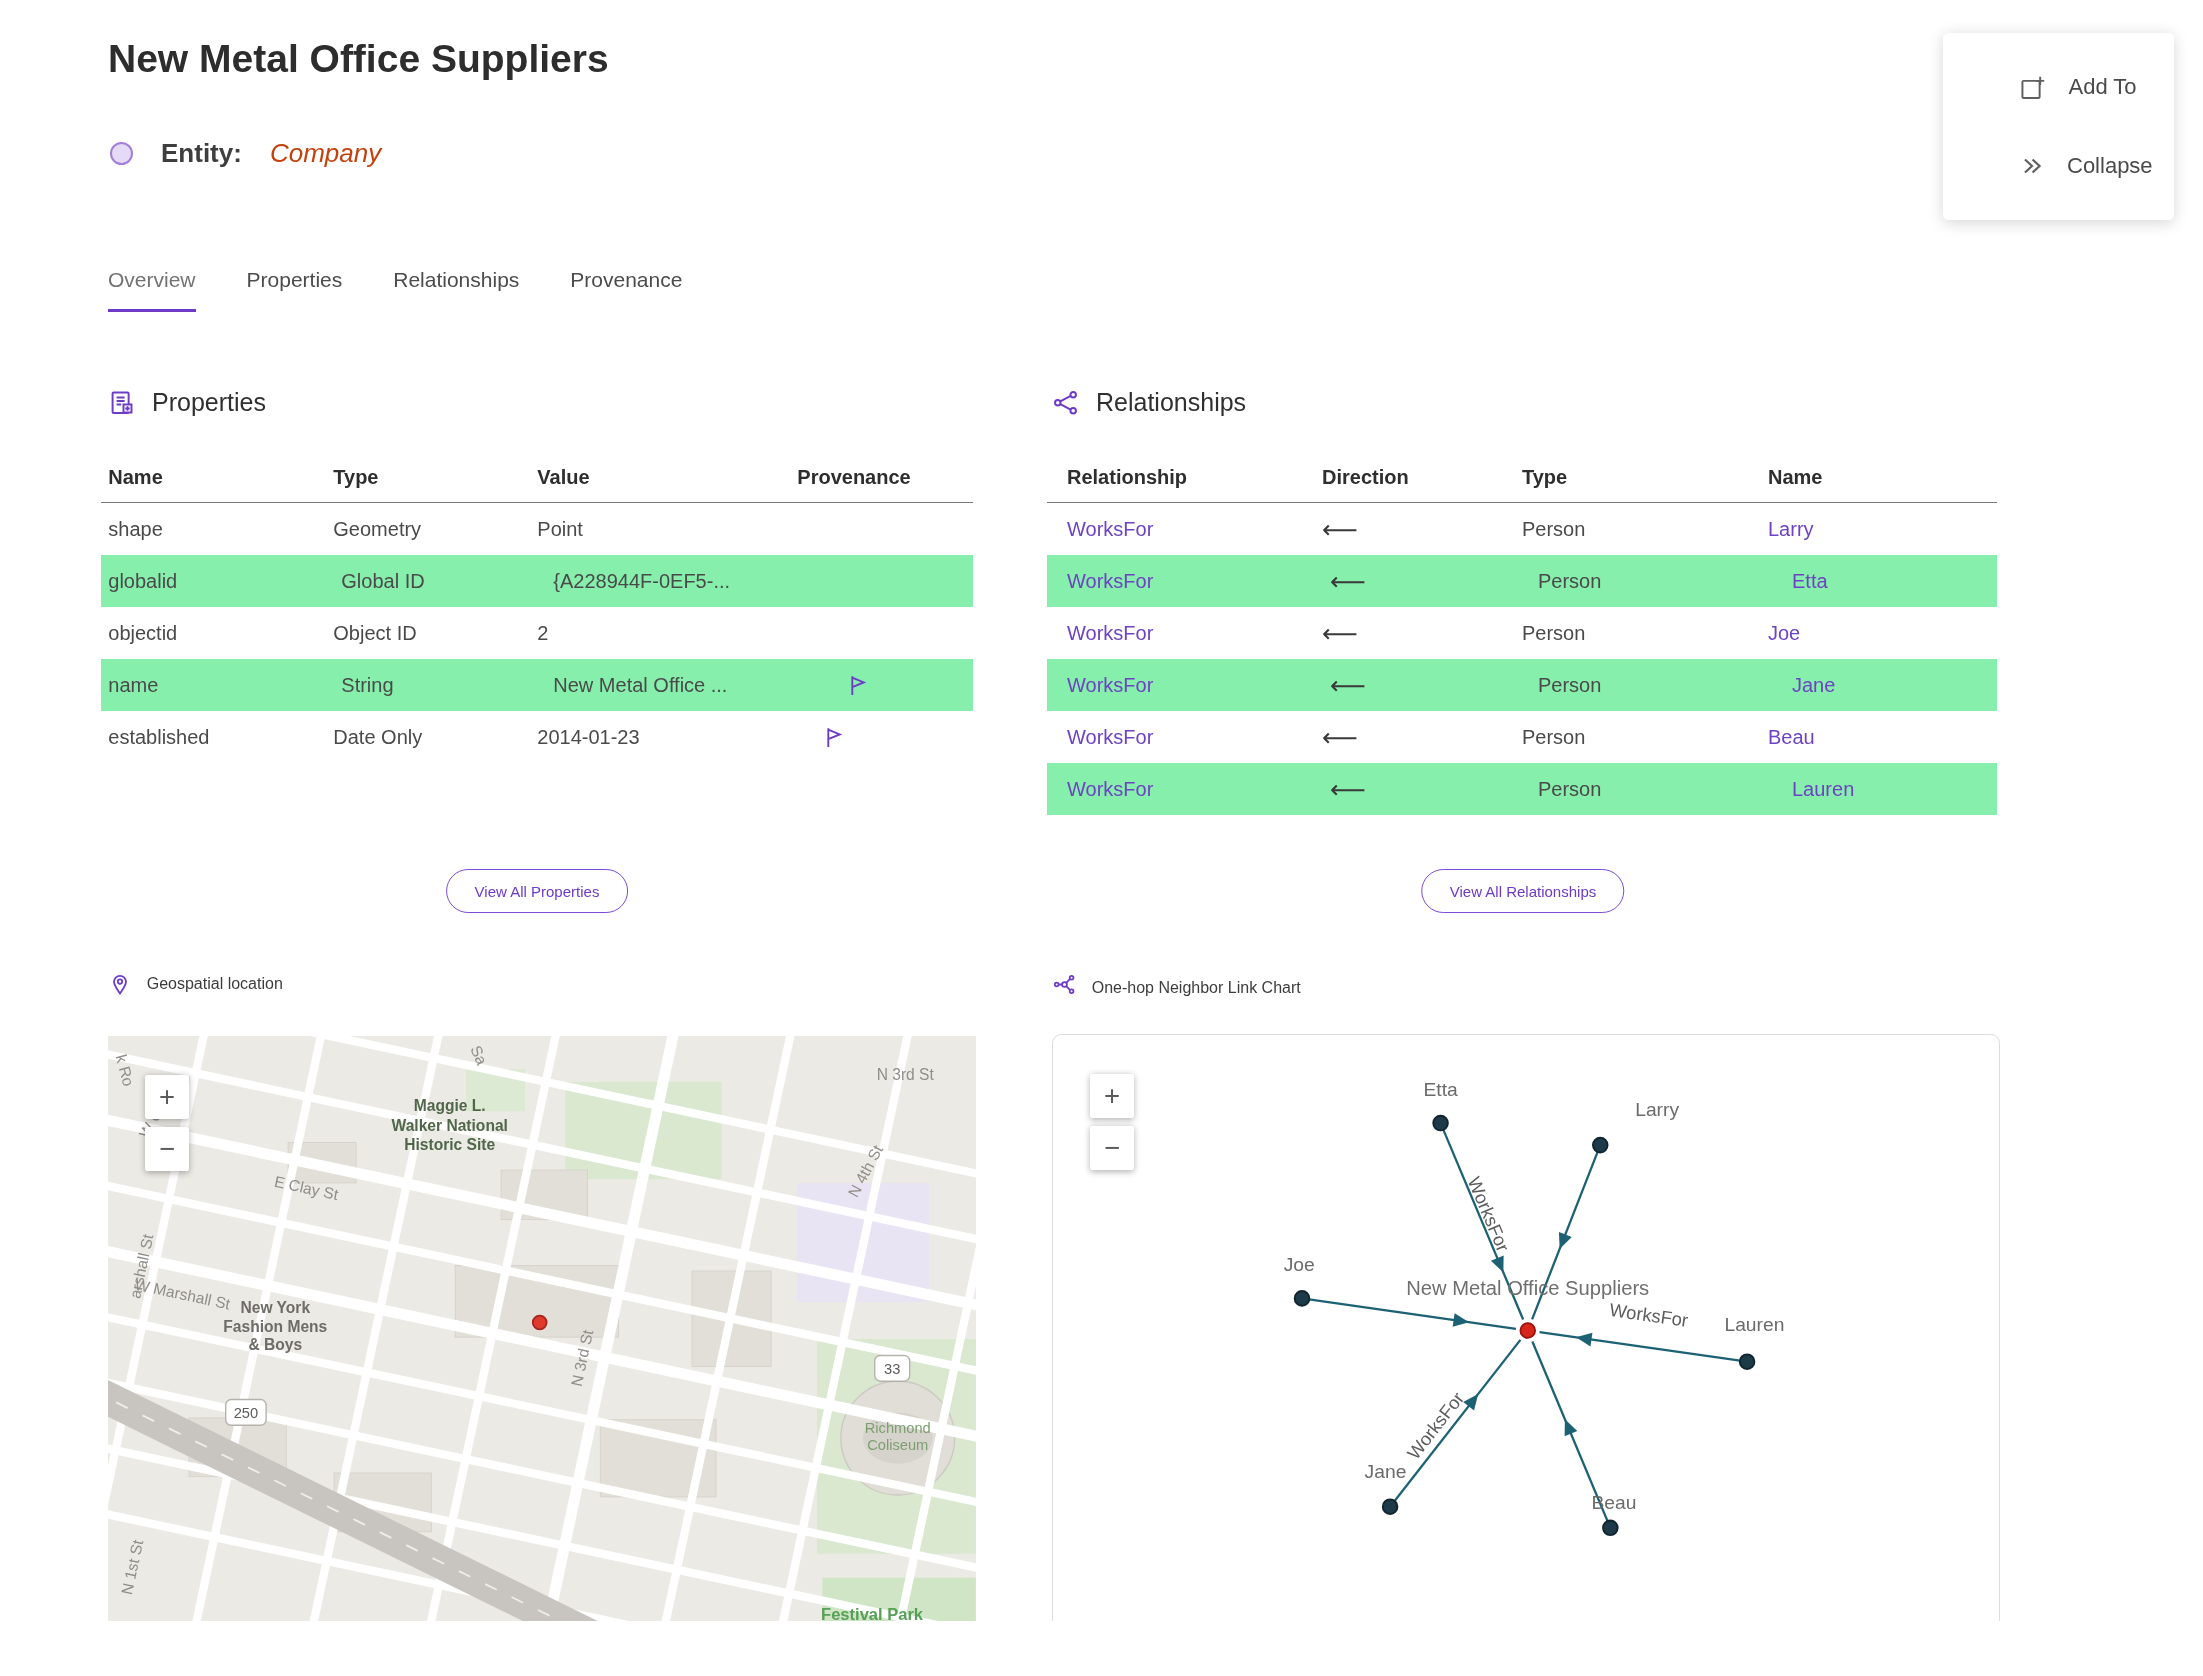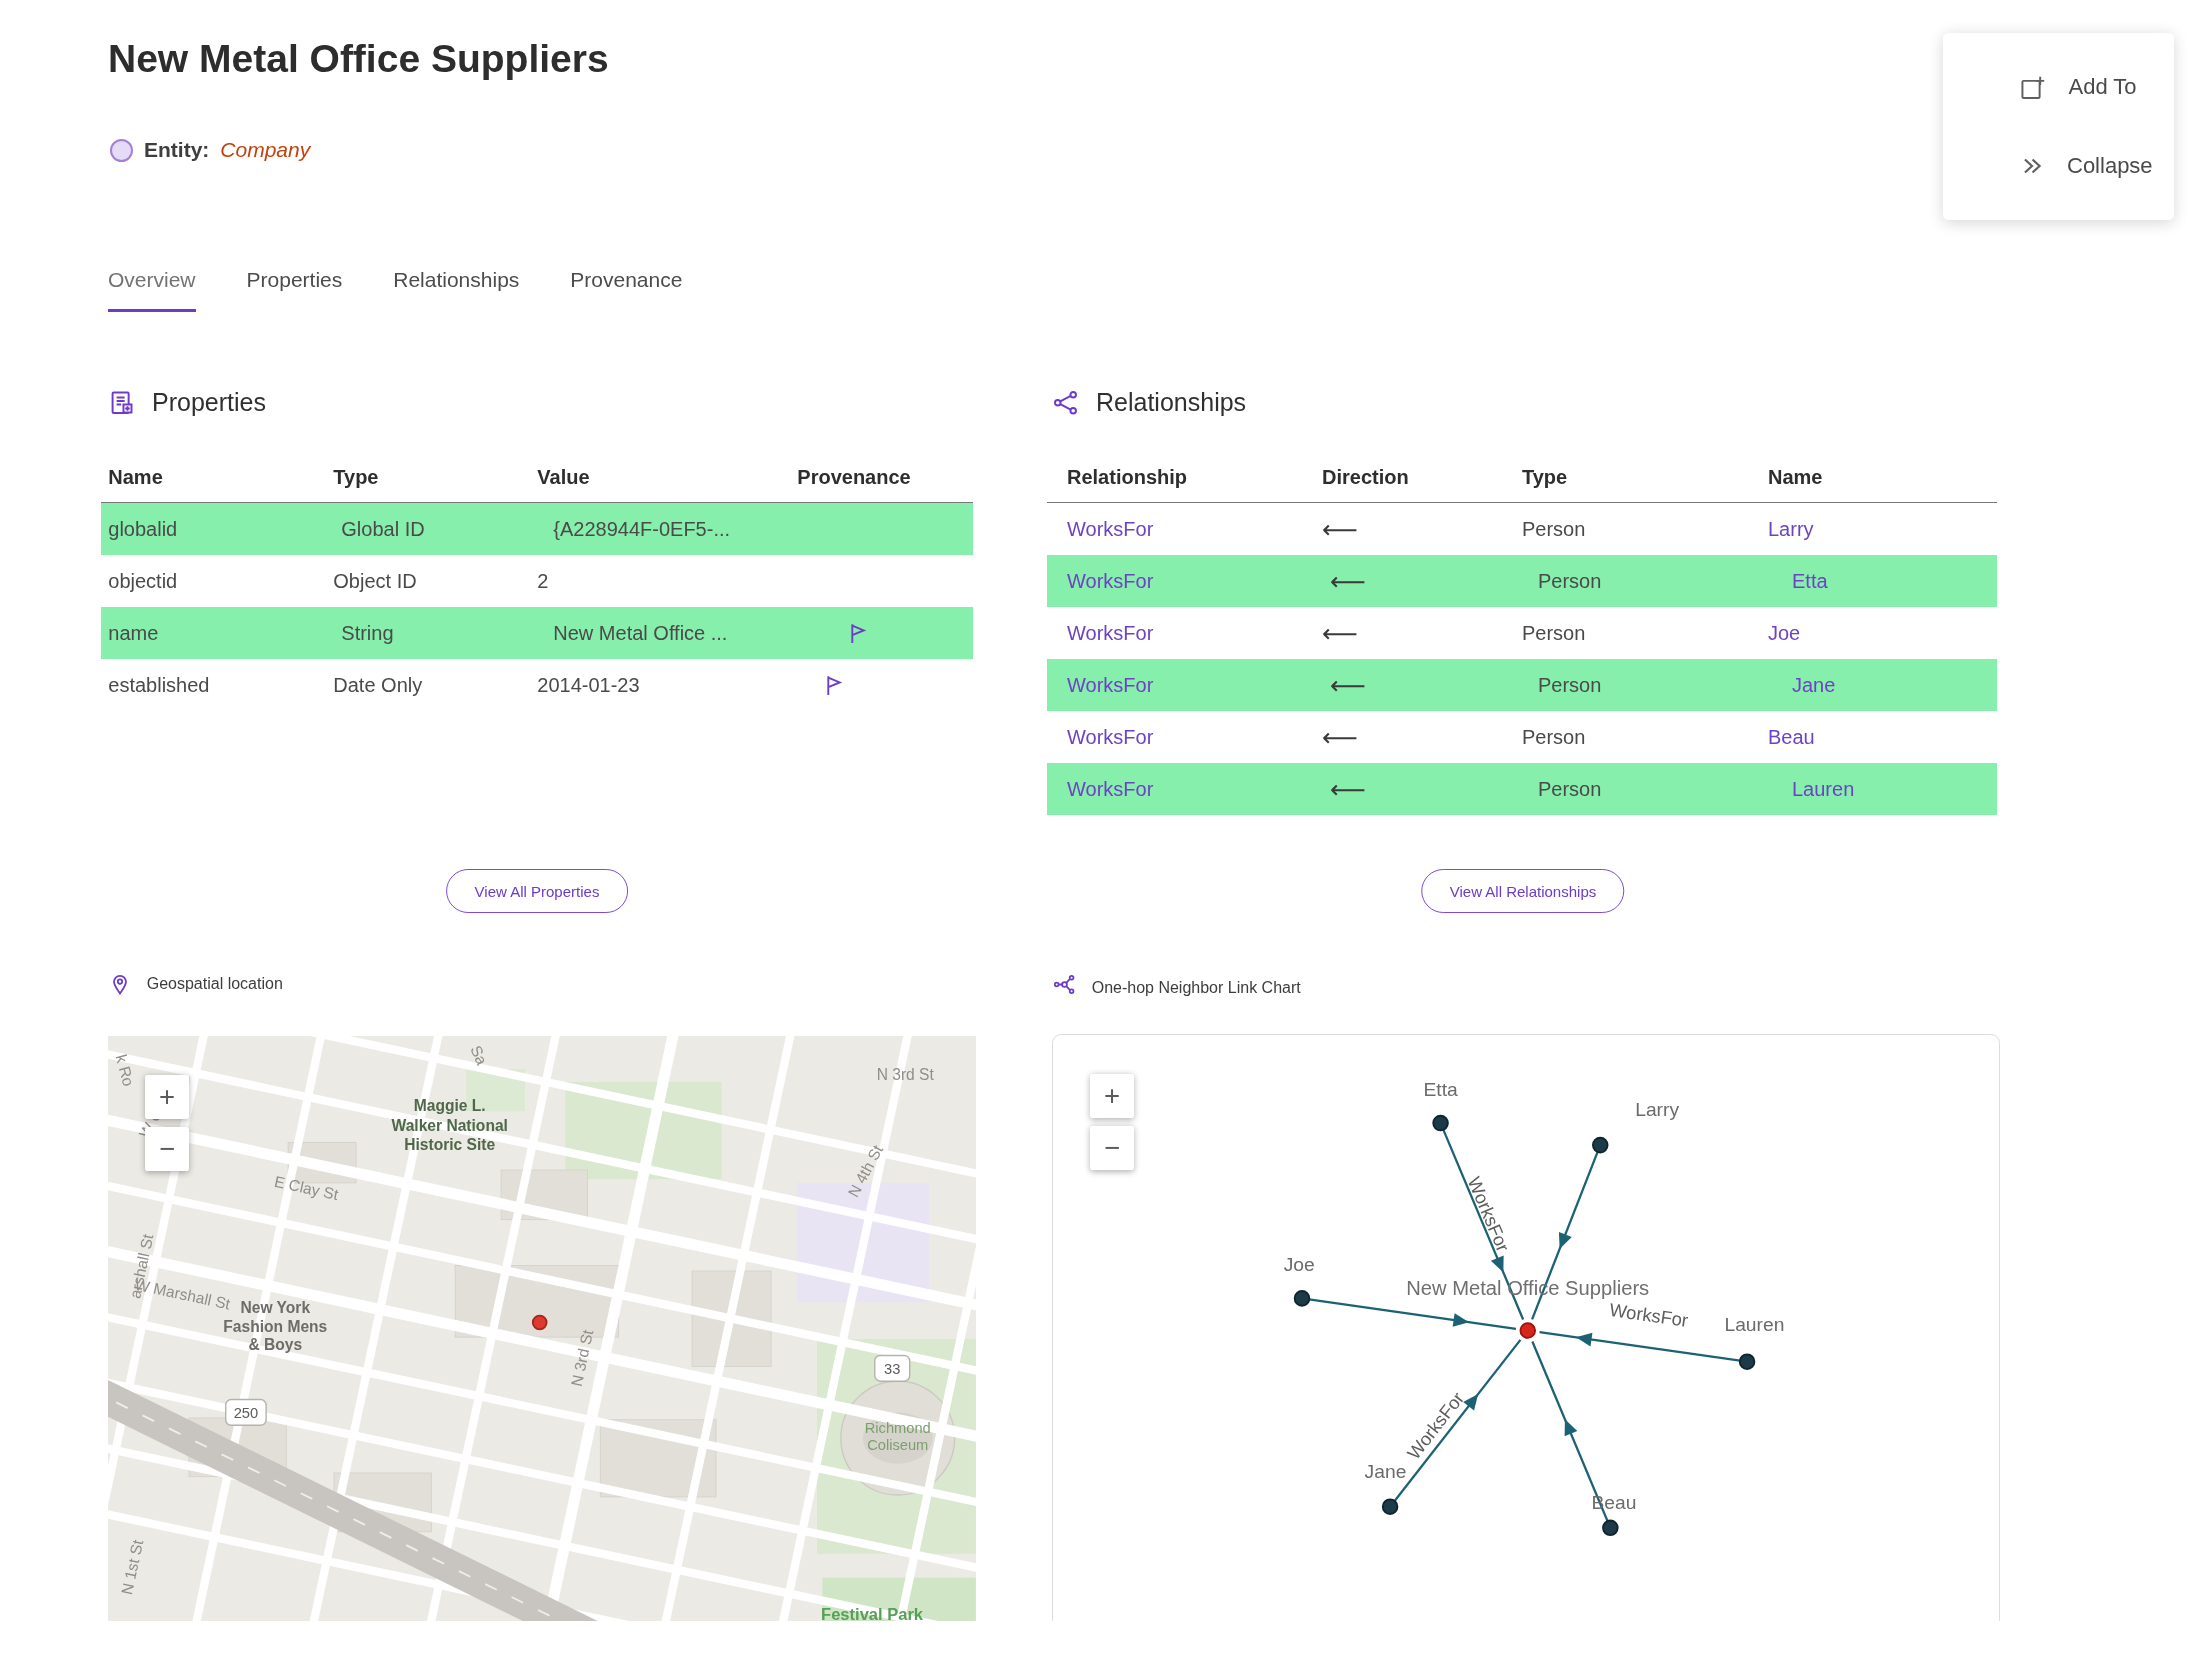--- a/index.html
+++ b/index.html
@@ -1,21 +1,21 @@
 <!DOCTYPE html>
 <html style="font-size:14.7px"><head>
 <meta charset="utf-8">
 <style>
   html,body { margin:0; padding:0; background:#fff; }
   body { font-family:"Liberation Sans", sans-serif; color:#4a4a4a; }
   .page { position:relative; width:2204px; height:1621px; background:#fff; overflow:hidden; }
 
   .page-title { position:absolute; left:108px; top:37px; margin:0; font-size:39px; font-weight:700; color:#2d2d2d; }
 
-  .entity-row { position:absolute; left:110px; top:138px; display:flex; align-items:center; gap:11px; font-size:21px; }
+  .entity-row { position:absolute; left:110px; top:138px; display:flex; align-items:center; gap:28px; font-size:26px; }
   .entity-dot { width:19px; height:19px; border-radius:50%; border:2.8px solid #a27fd9; background:#e6dbf6; }
   .entity-label { font-weight:700; color:#3e3e3e; }
   .entity-type { color:#c2410c;font-style:italic; }
 
   .action-card { position:absolute; left:1943px; top:33px; width:231px; background:#fff; border-radius:5.5px;
                  box-shadow:0 2.8px 14.7px rgba(0,0,0,0.16); padding:14.7px 0; }
   .action-item { display:flex; align-items:flex-start; gap:22px; padding:26px 31px; font-size:22px; color:#4a4a4a; cursor:pointer;margin-left:45px; }
   .action-item svg { flex:0 0 auto; }
 
   .tabs { position:absolute; left:108px; top:268px; display:flex; gap:51px; font-size:21px; }
@@ -119,20 +119,26 @@
       </svg>
     <span>Relationships</span>
   </div>
 
   <div class="table" id="props-table">
     <div class="t-head props-grid">
       <div>Name</div>
       <div>Type</div>
       <div>Value</div>
       <div>Provenance</div>
+    </div>
+    <div class="t-row props-grid">
+      <div>shape</div>
+      <div>Geometry</div>
+      <div>Point</div>
+      <div class="prov-cell"></div>
     </div>
     <div class="t-row props-grid shaded">
       <div>globalid</div>
       <div>Global ID</div>
       <div>{A228944F-0EF5-...</div>
       <div class="prov-cell"></div>
     </div>
     <div class="t-row props-grid">
       <div>objectid</div>
       <div>Object ID</div>

